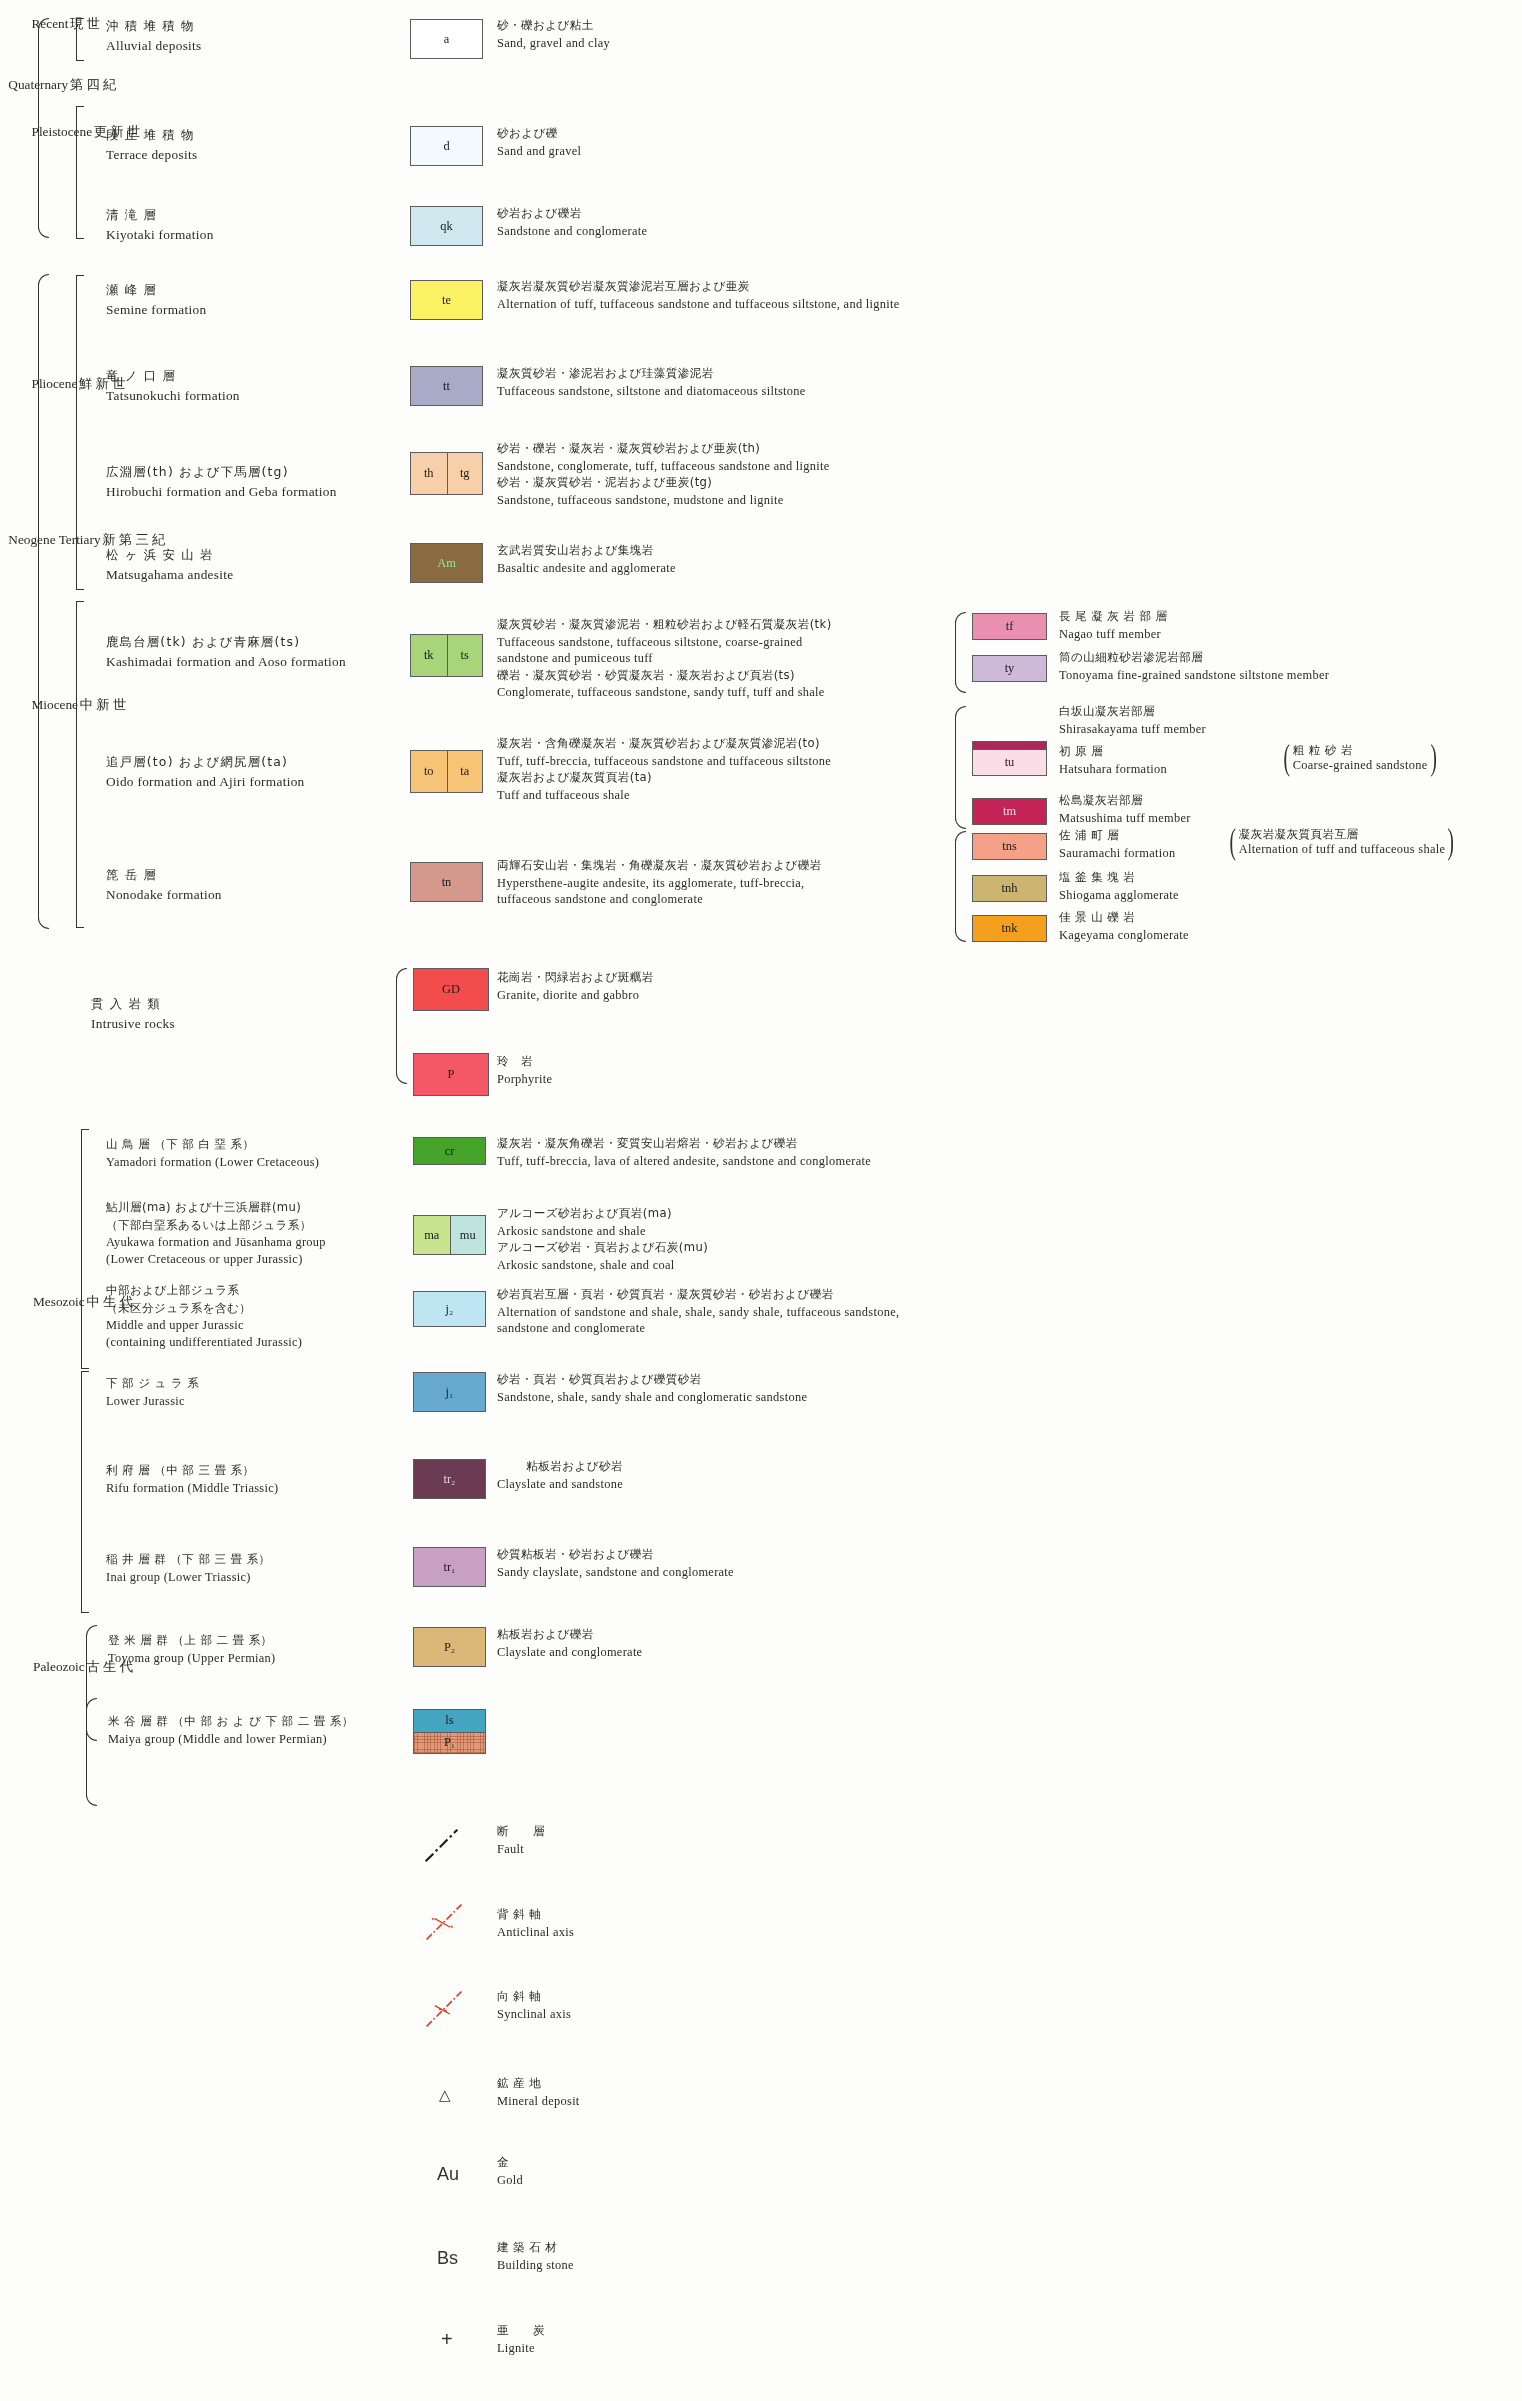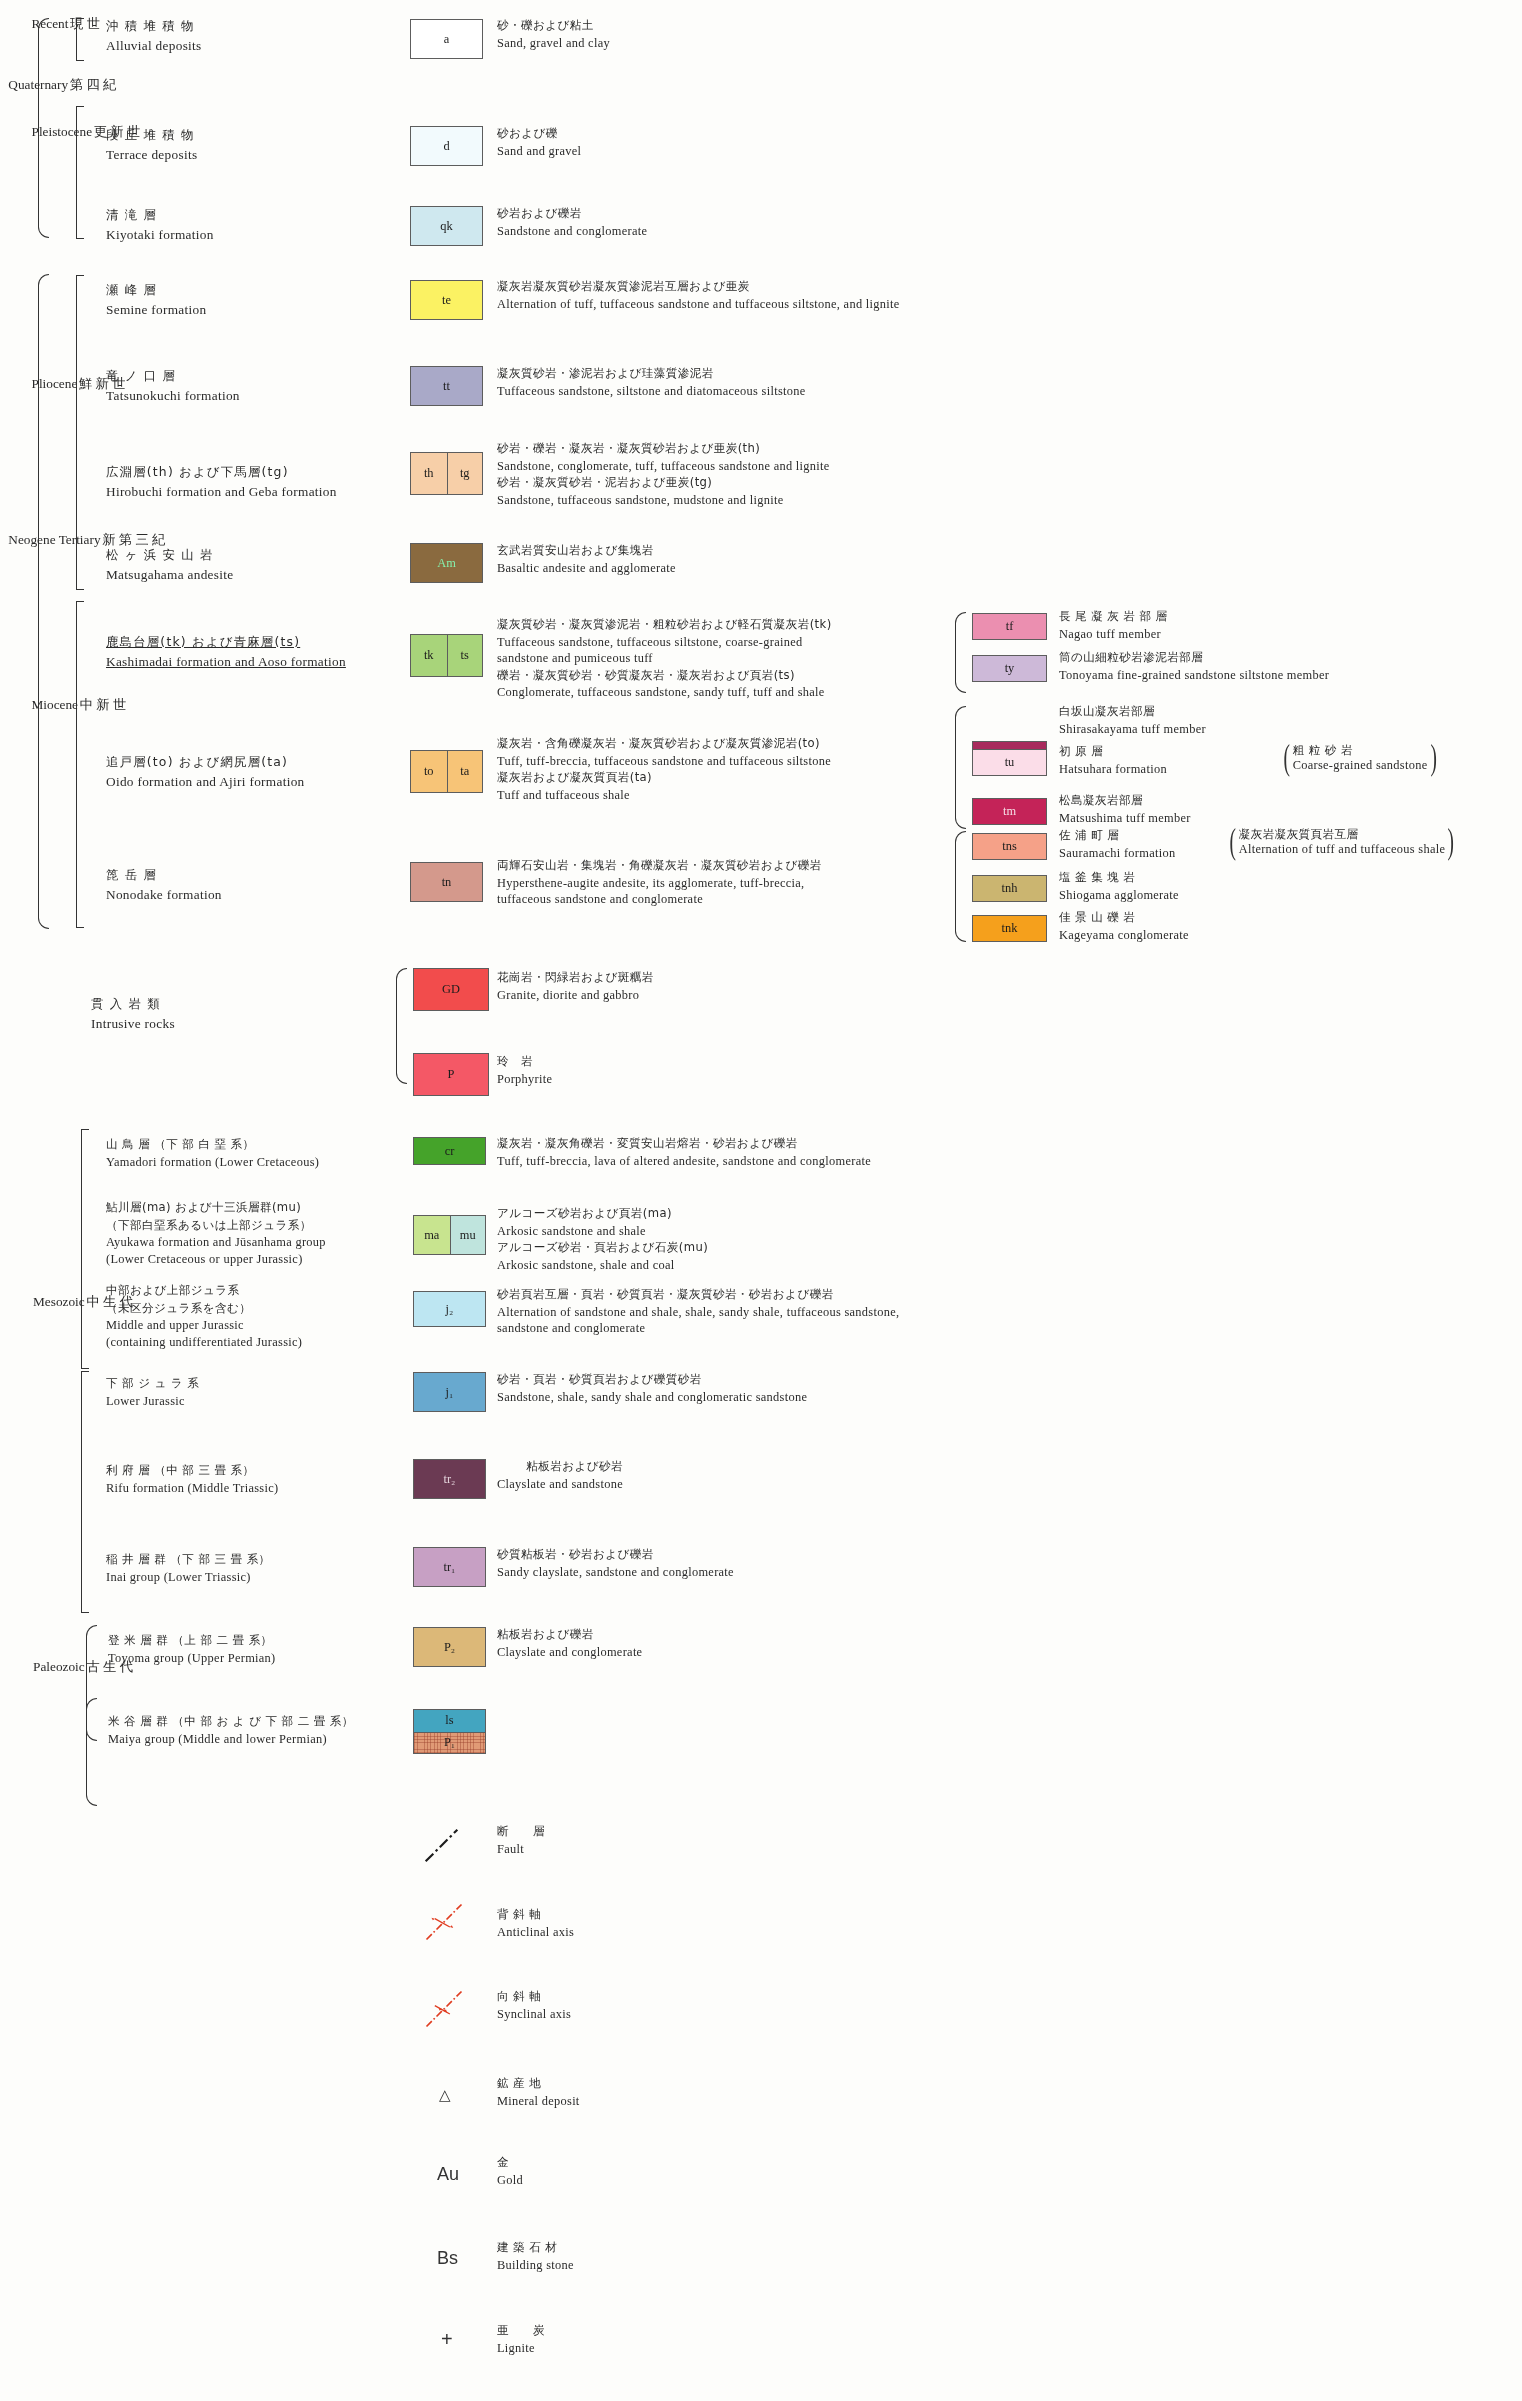--- a/index.html
+++ b/index.html
@@ -226,21 +226,21 @@
     <div class="en">Matsugahama andesite</div>
   </div>
   <div class="sw" style="left:410px; top:543px; width:73px; height:40px; background:#8a6a3f; color:#86efac;">
     <span>Am</span>
   </div>
   <div class="names" style="left:497px; top:543px;">
     <div class="jp sm">玄武岩質安山岩および集塊岩</div>
     <div class="en sm">Basaltic andesite and agglomerate</div>
   </div>
 
-  <div class="names" style="left:106px; top:634px;text-decoration:underline;">
+  <div class="names" style="left:106px; top:634px;">
     <div class="jp">鹿島台層(tk) および青麻層(ts)</div>
     <div class="en">Kashimadai formation and Aoso formation</div>
   </div>
   <div class="sw tex-horz" style="left:410px; top:634px; width:73px; height:43px; background:#a8d47a;">
     <span class="half">tk</span>
     <span class="half">ts</span>
   </div>
   <div class="names" style="left:497px; top:617px;">
     <div class="jp sm">凝灰質砂岩・凝灰質渗泥岩・粗粒砂岩および軽石質凝灰岩(tk)</div>
     <div class="en sm">Tuffaceous sandstone, tuffaceous siltstone, coarse-grained</div>

